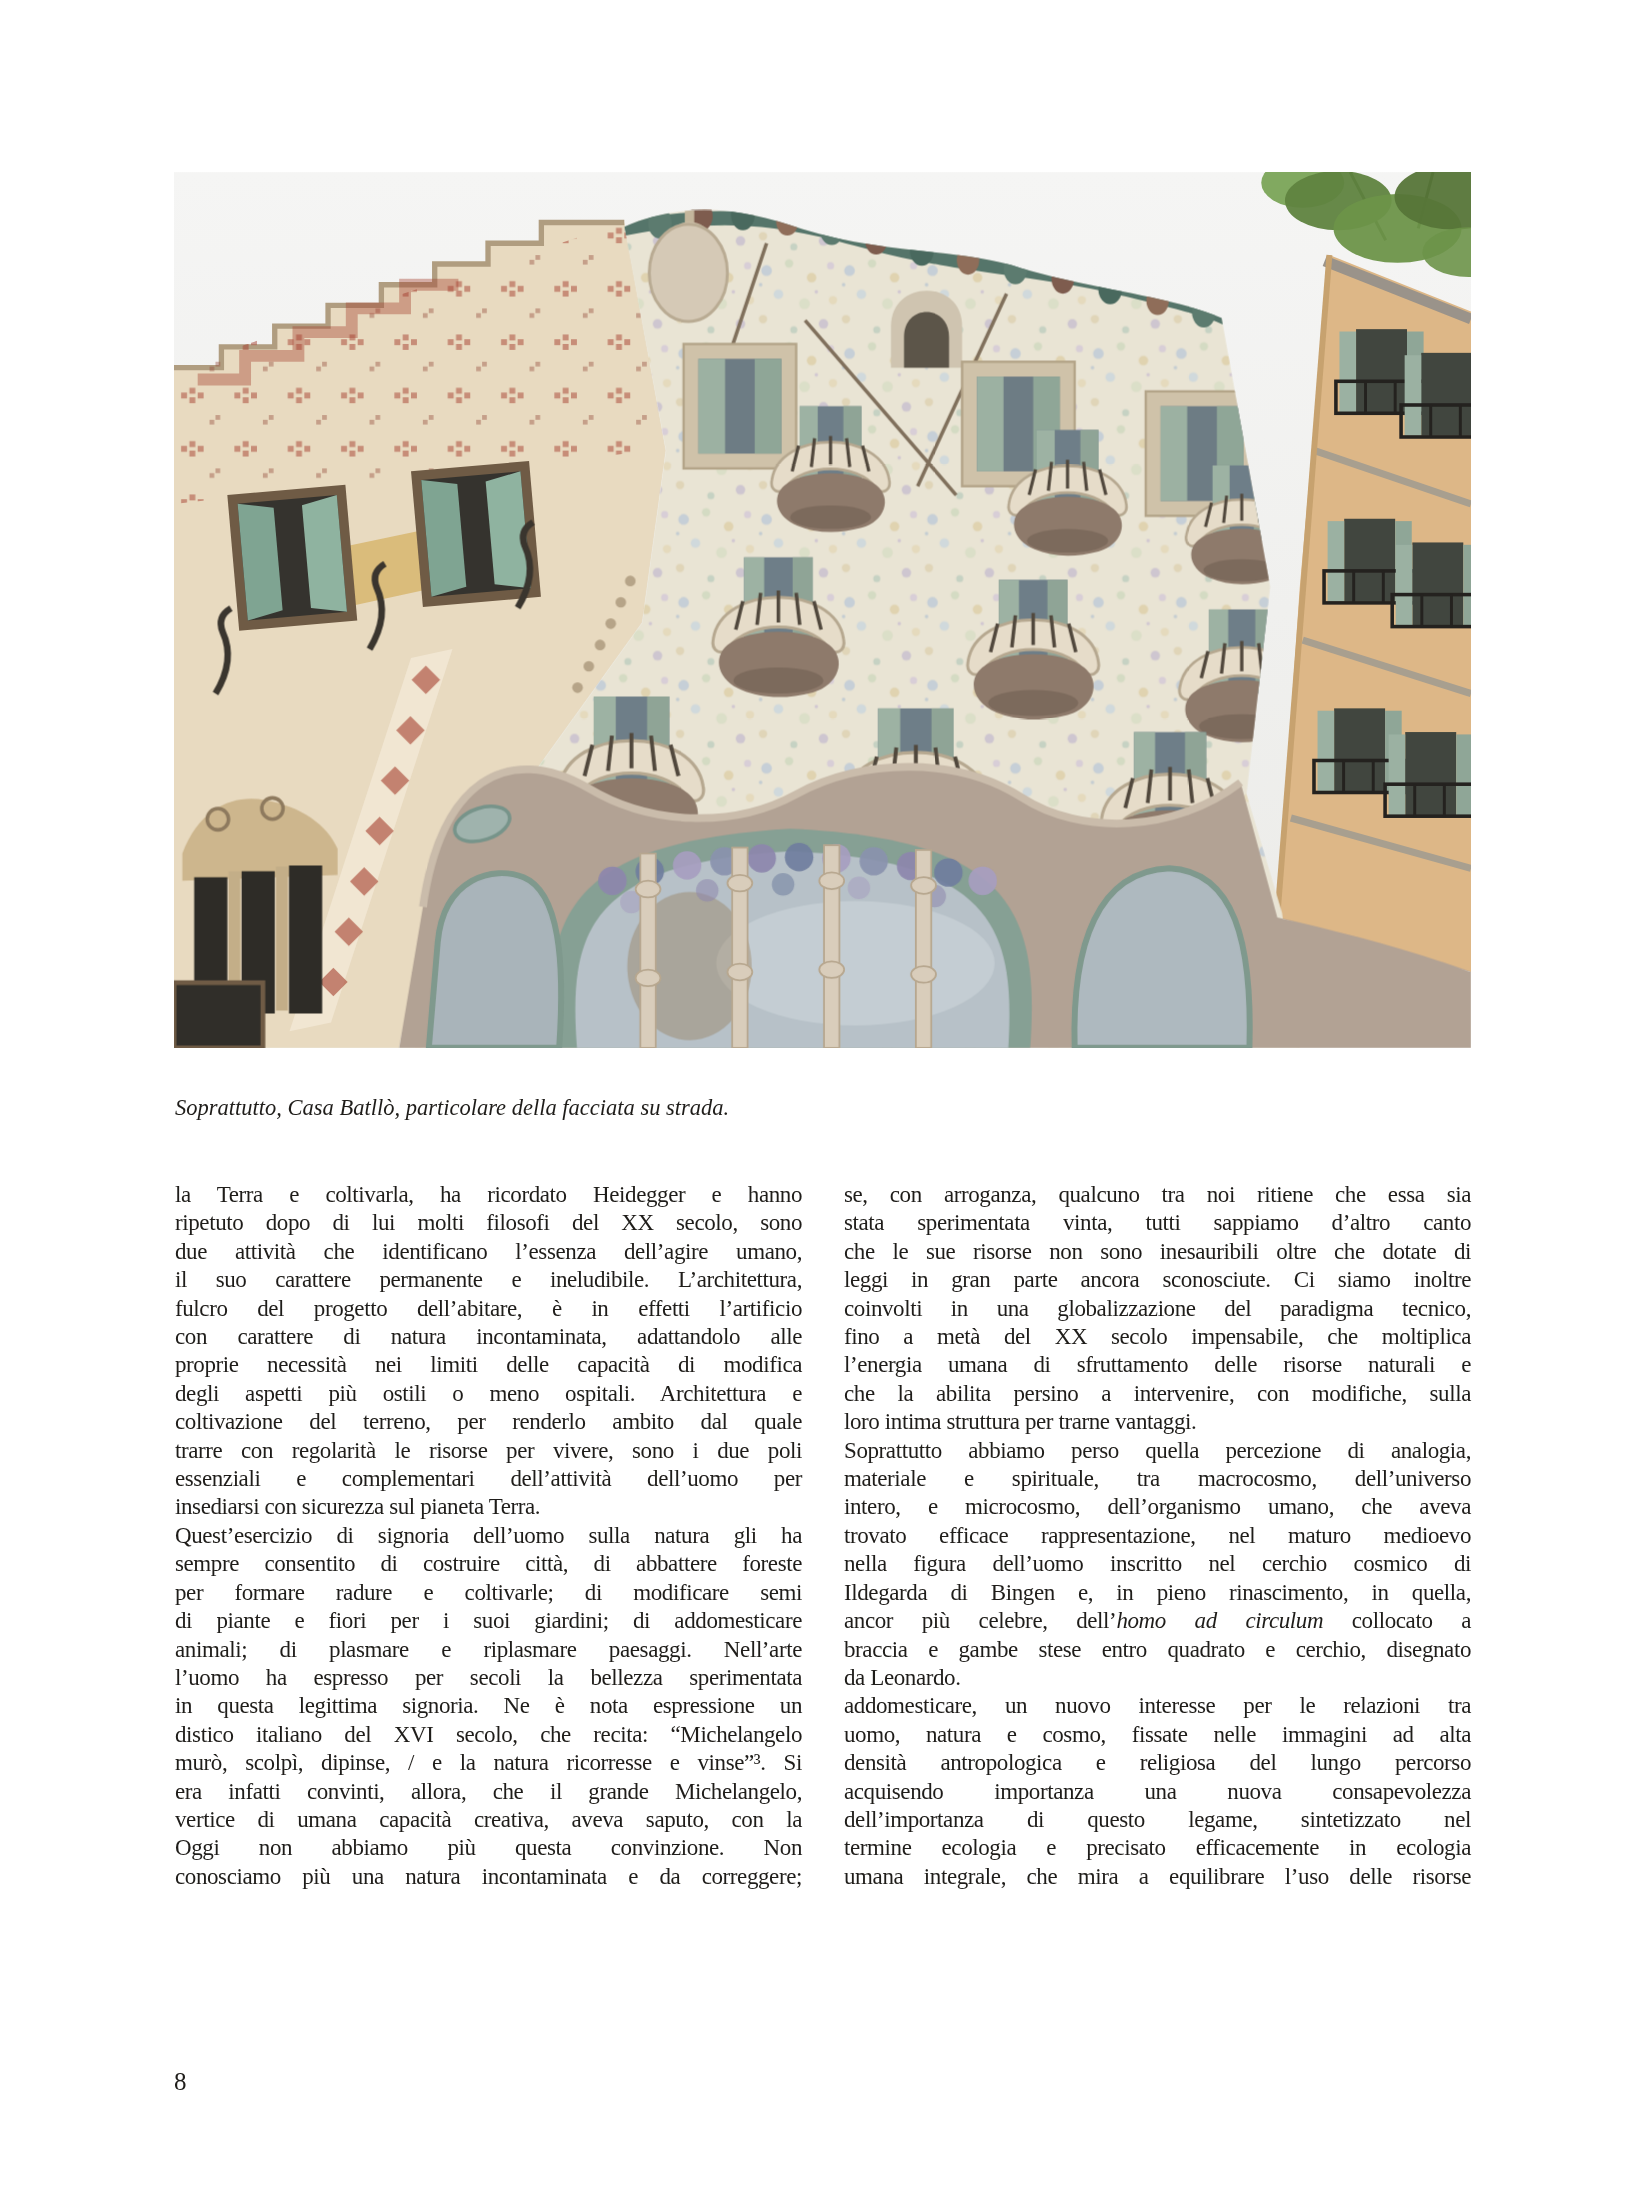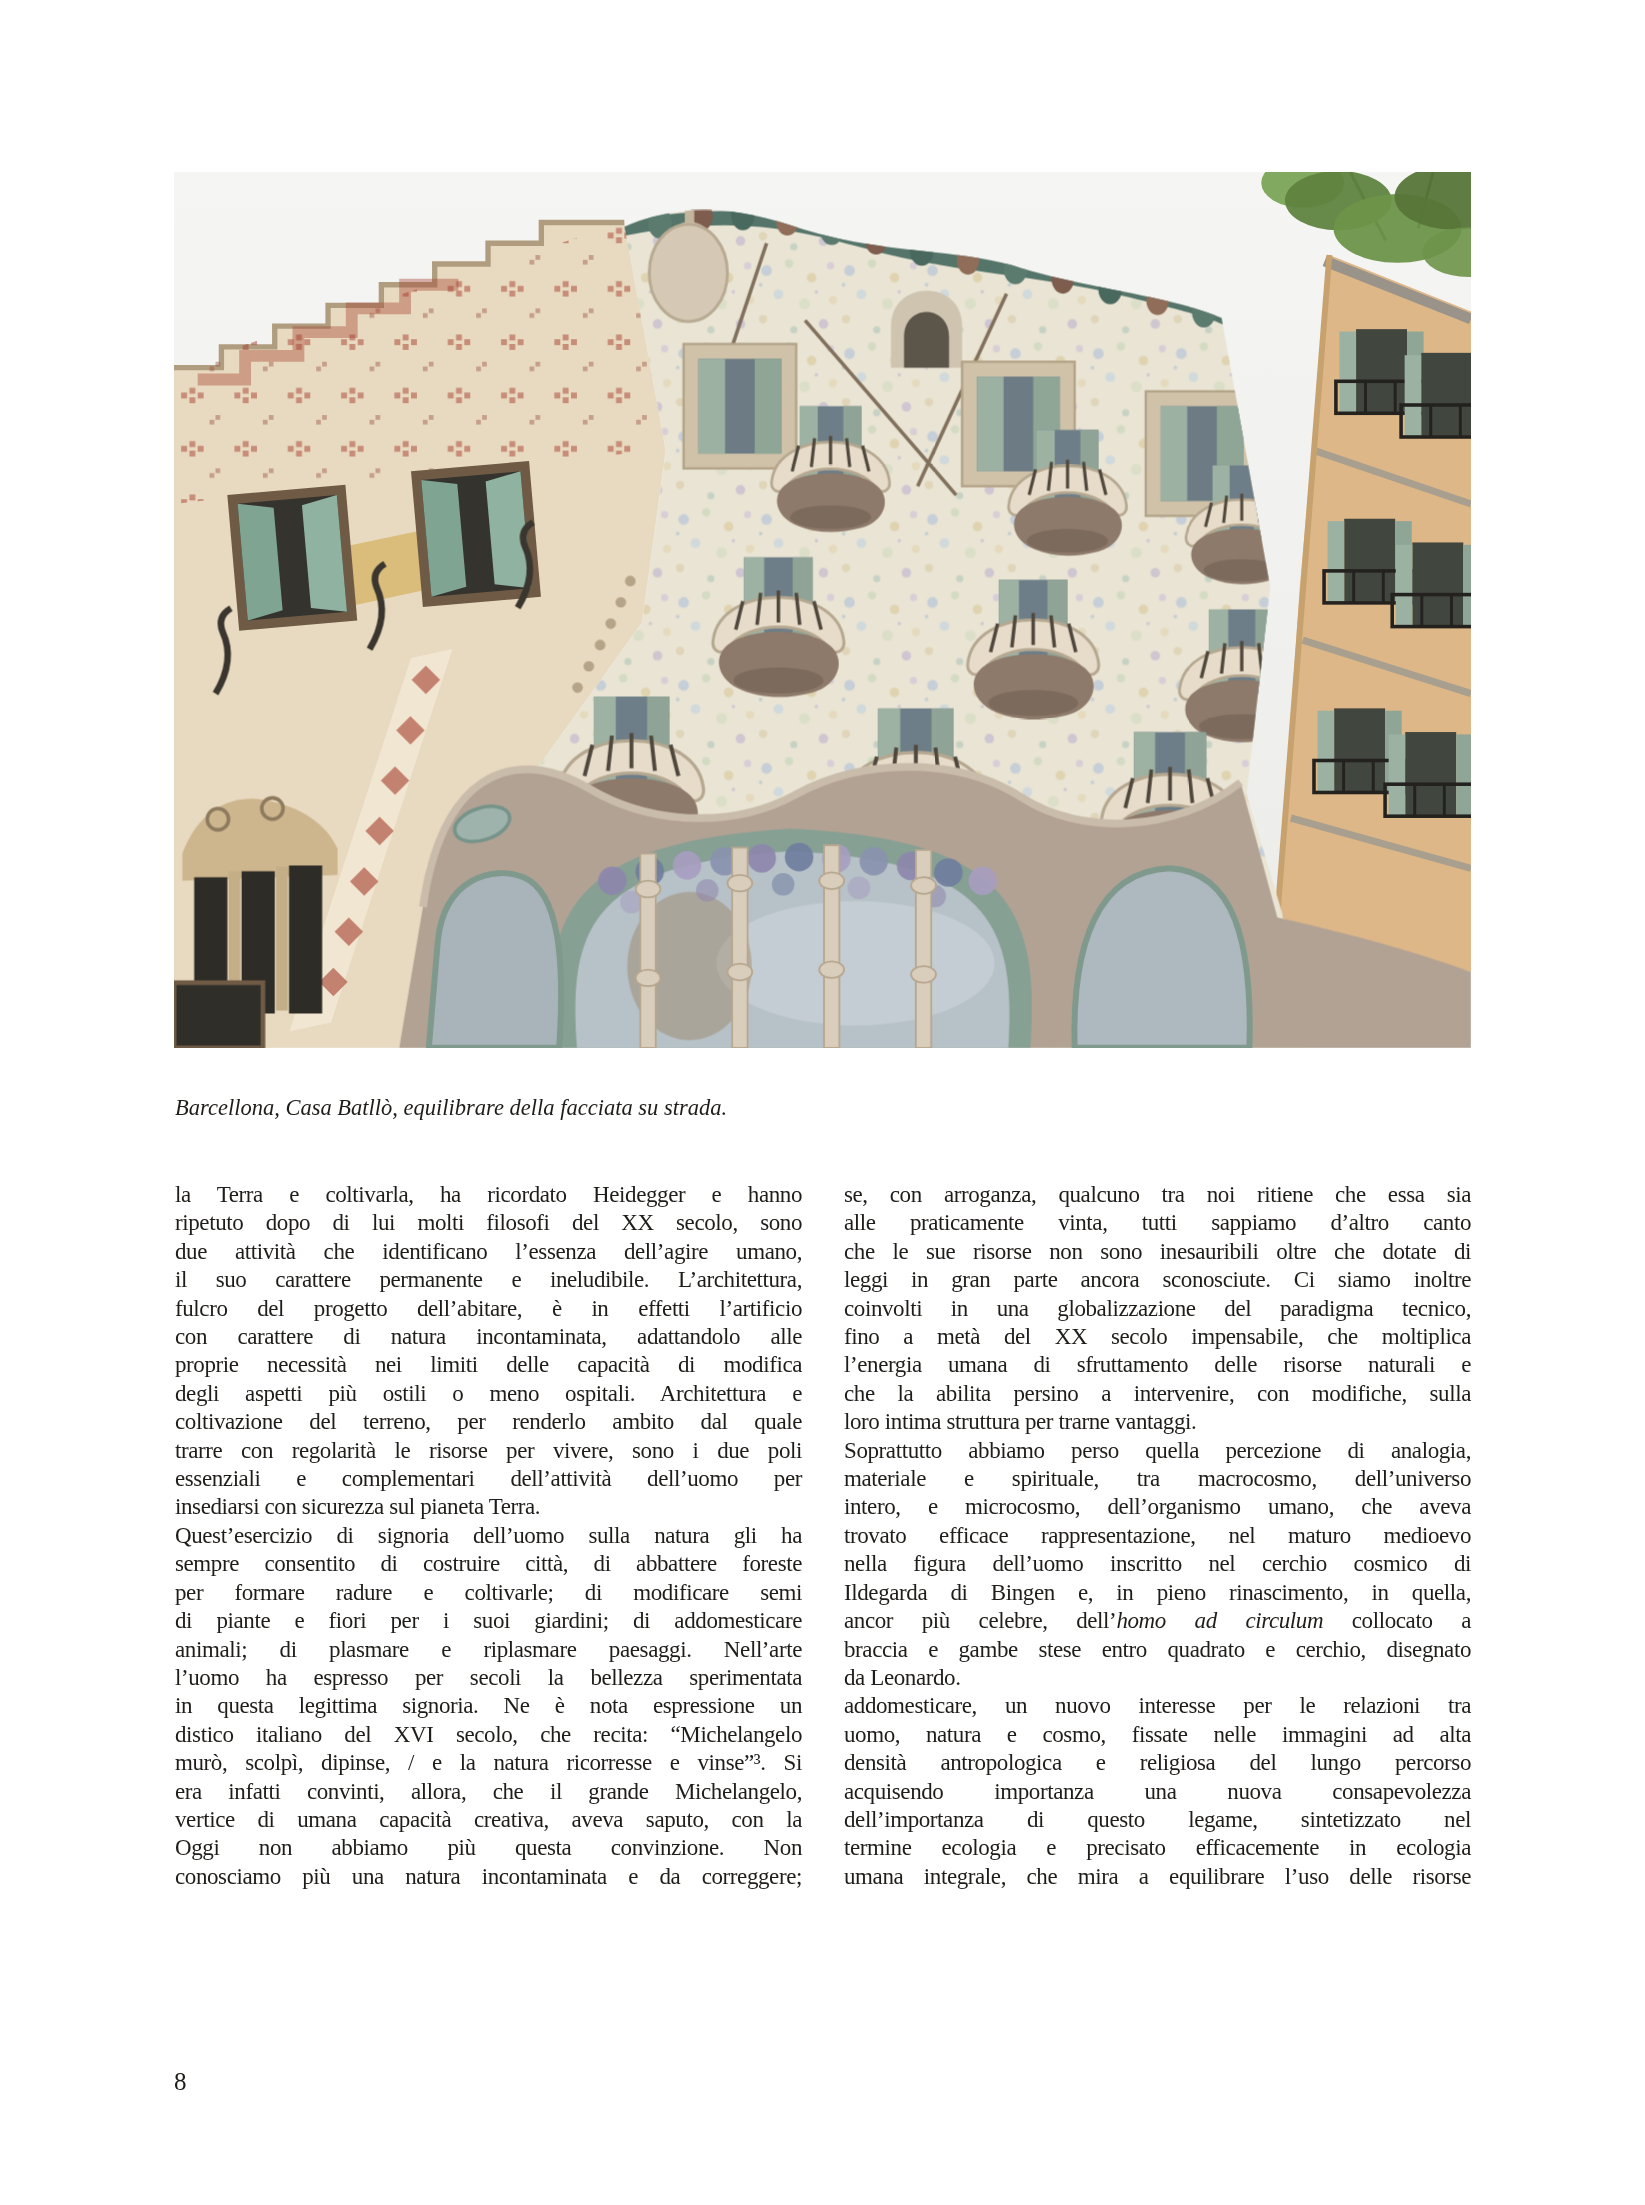--- a/index.html
+++ b/index.html
@@ -278,21 +278,21 @@
         </g>
       </g>
 
       <path d="M430,1478 L445,1300 C455,1190 540,1170 590,1190 C650,1215 660,1330 650,1478 Z" fill="#a9b4ba" stroke="#7f998d" stroke-width="10"></path>
       <path d="M1520,1478 C1515,1300 1560,1180 1680,1175 C1790,1180 1820,1300 1815,1478 Z" fill="#aeb9bf" stroke="#7f998d" stroke-width="10"></path>
     </g>
   </g>
 </svg>
 </div>
 
-<div class="caption">Barcellona, Casa Batllò, equilibrare della facciata su strada.</div>
+<div class="caption">Soprattutto, Casa Batllò, particolare della facciata su strada.</div>
 
 <div class="cols">
   <div class="col" id="col-left">
       <div class="tline">la Terra e coltivarla, ha ricordato Heidegger e hanno</div>
       <div class="tline">ripetuto dopo di lui molti filosofi del XX secolo, sono</div>
       <div class="tline">due attività che identificano l’essenza dell’agire umano,</div>
       <div class="tline">il suo carattere permanente e ineludibile. L’architettura,</div>
       <div class="tline">fulcro del progetto dell’abitare, è in effetti l’artificio</div>
       <div class="tline">con carattere di natura incontaminata, adattandolo alle</div>
       <div class="tline">proprie necessità nei limiti delle capacità di modifica</div>
@@ -310,21 +310,21 @@
       <div class="tline">in questa legittima signoria. Ne è nota espressione un</div>
       <div class="tline">distico italiano del XVI secolo, che recita: “Michelangelo</div>
       <div class="tline">murò, scolpì, dipinse, / e la natura ricorresse e vinse”³. Si</div>
       <div class="tline">era infatti convinti, allora, che il grande Michelangelo,</div>
       <div class="tline">vertice di umana capacità creativa, aveva saputo, con la</div>
       <div class="tline">Oggi non abbiamo più questa convinzione. Non</div>
       <div class="tline">conosciamo più una natura incontaminata e da correggere;</div>
     </div>
   <div class="col" id="col-right">
       <div class="tline">se, con arroganza, qualcuno tra noi ritiene che essa sia</div>
-      <div class="tline">alle praticamente vinta, tutti sappiamo d’altro canto</div>
+      <div class="tline">stata sperimentata vinta, tutti sappiamo d’altro canto</div>
       <div class="tline">che le sue risorse non sono inesauribili oltre che dotate di</div>
       <div class="tline">leggi in gran parte ancora sconosciute. Ci siamo inoltre</div>
       <div class="tline">coinvolti in una globalizzazione del paradigma tecnico,</div>
       <div class="tline">fino a metà del XX secolo impensabile, che moltiplica</div>
       <div class="tline">l’energia umana di sfruttamento delle risorse naturali e</div>
       <div class="tline">che la abilita persino a intervenire, con modifiche, sulla</div>
       <div class="tline tlast">loro intima struttura per trarne vantaggi.</div>
       <div class="tline">Soprattutto abbiamo perso quella percezione di analogia,</div>
       <div class="tline">materiale e spirituale, tra macrocosmo, dell’universo</div>
       <div class="tline">intero, e microcosmo, dell’organismo umano, che aveva</div>

